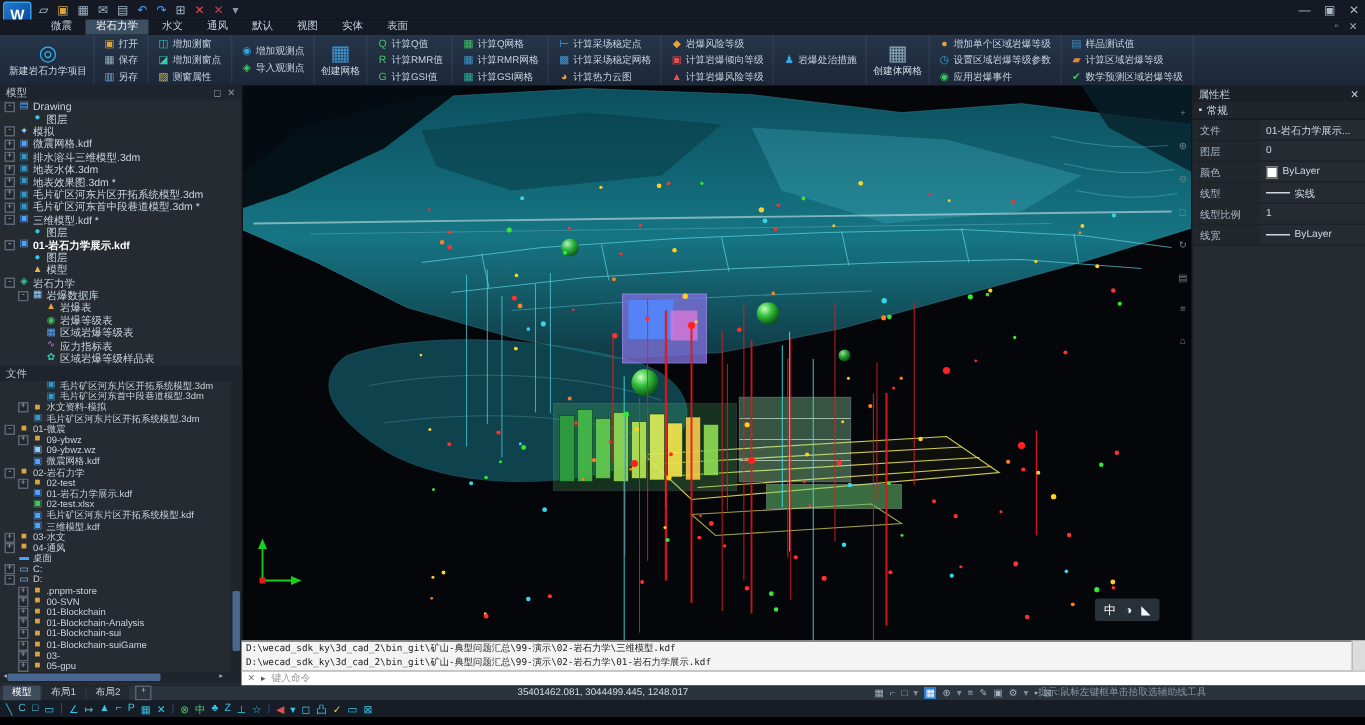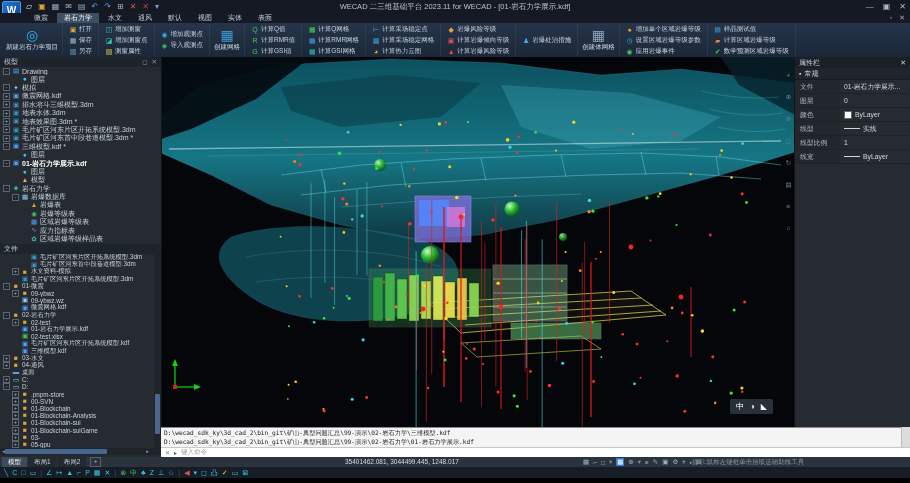--- a/index.html
+++ b/index.html
@@ -93,21 +93,20 @@
         <span style="color: rgb(159, 178, 200);">▦</span>
         <span style="color: rgb(159, 178, 200);">✉</span>
         <span style="color: rgb(159, 178, 200);">▤</span>
         <span style="color: rgb(77, 163, 255);">↶</span>
         <span style="color: rgb(77, 163, 255);">↷</span>
         <span style="color: rgb(159, 178, 200);">⊞</span>
         <span style="color: rgb(224, 80, 80);">✕</span>
         <span style="color: rgb(192, 64, 64);">✕</span>
         <span style="color: rgb(138, 151, 168);">▾</span>
       </div>
-    <div class="wtitle">WECAD 二三维基础平台 2023.11 for WECAD - [01-岩石力学展示.kdf]</div>
     <div class="win-controls">
       <span>—</span>
       <span>▣</span>
       <span>✕</span>
     </div>
   </div>
 
   <div class="menurow">
     <div class="mtabs">
 

